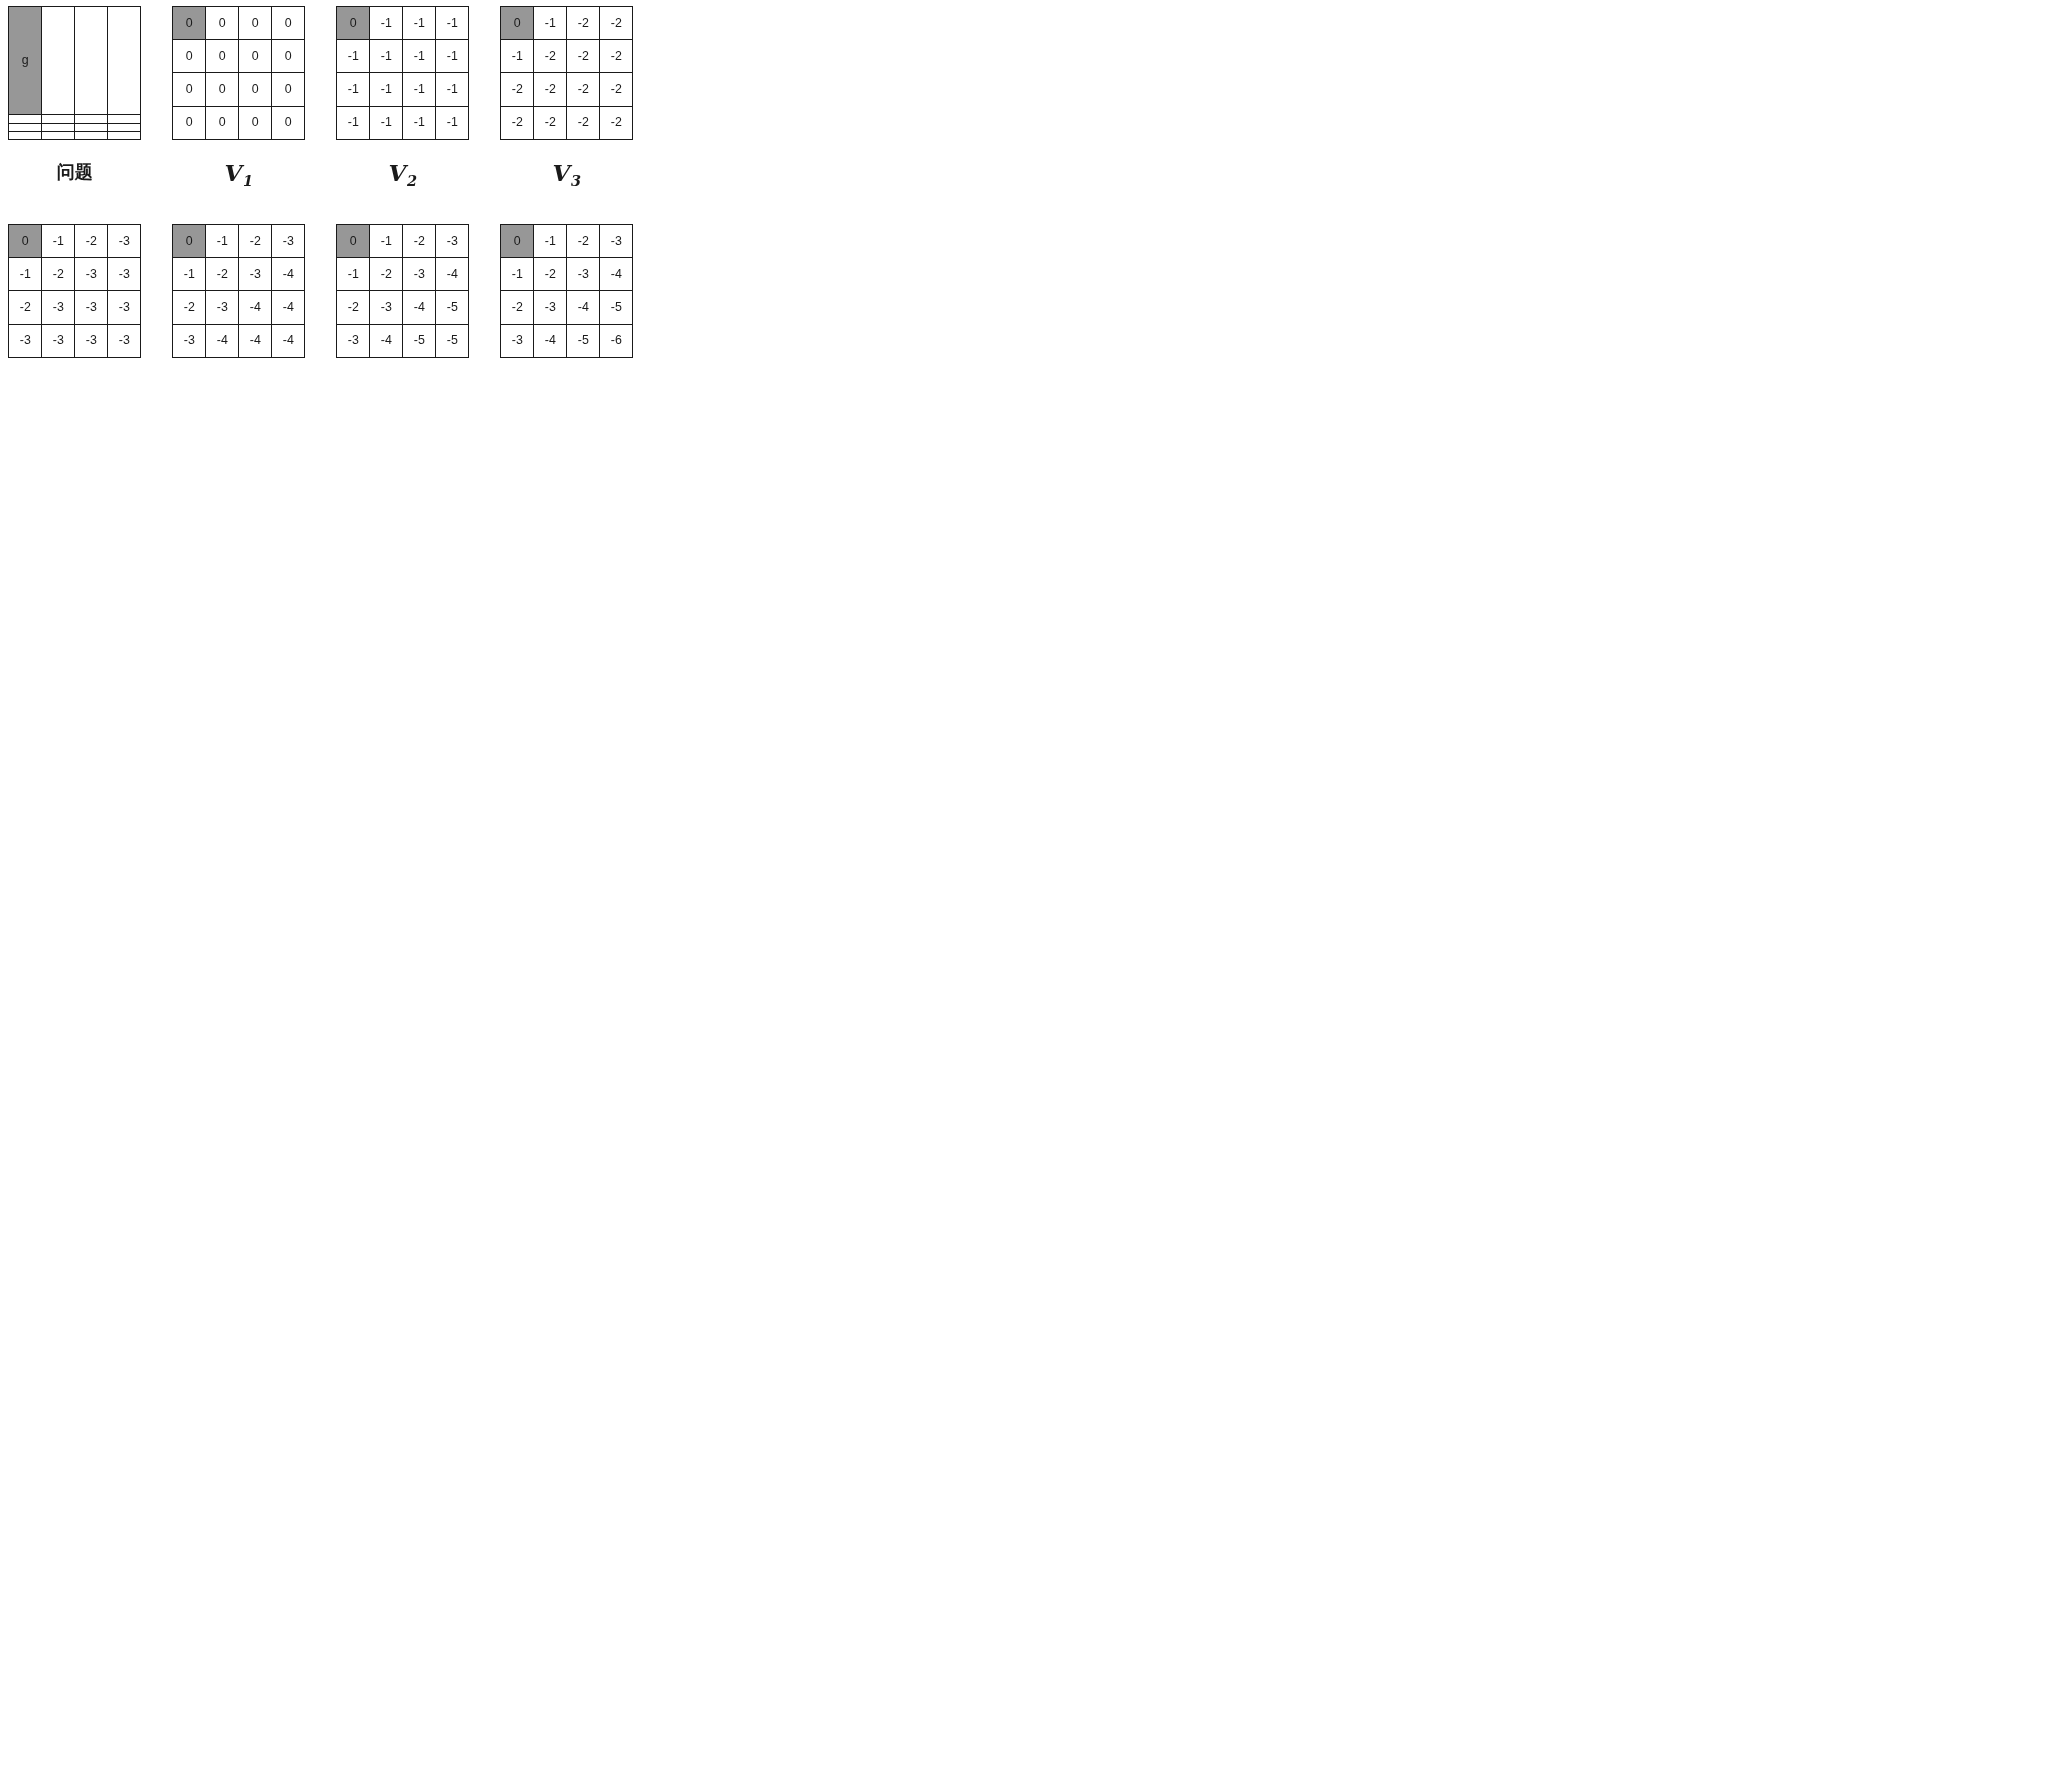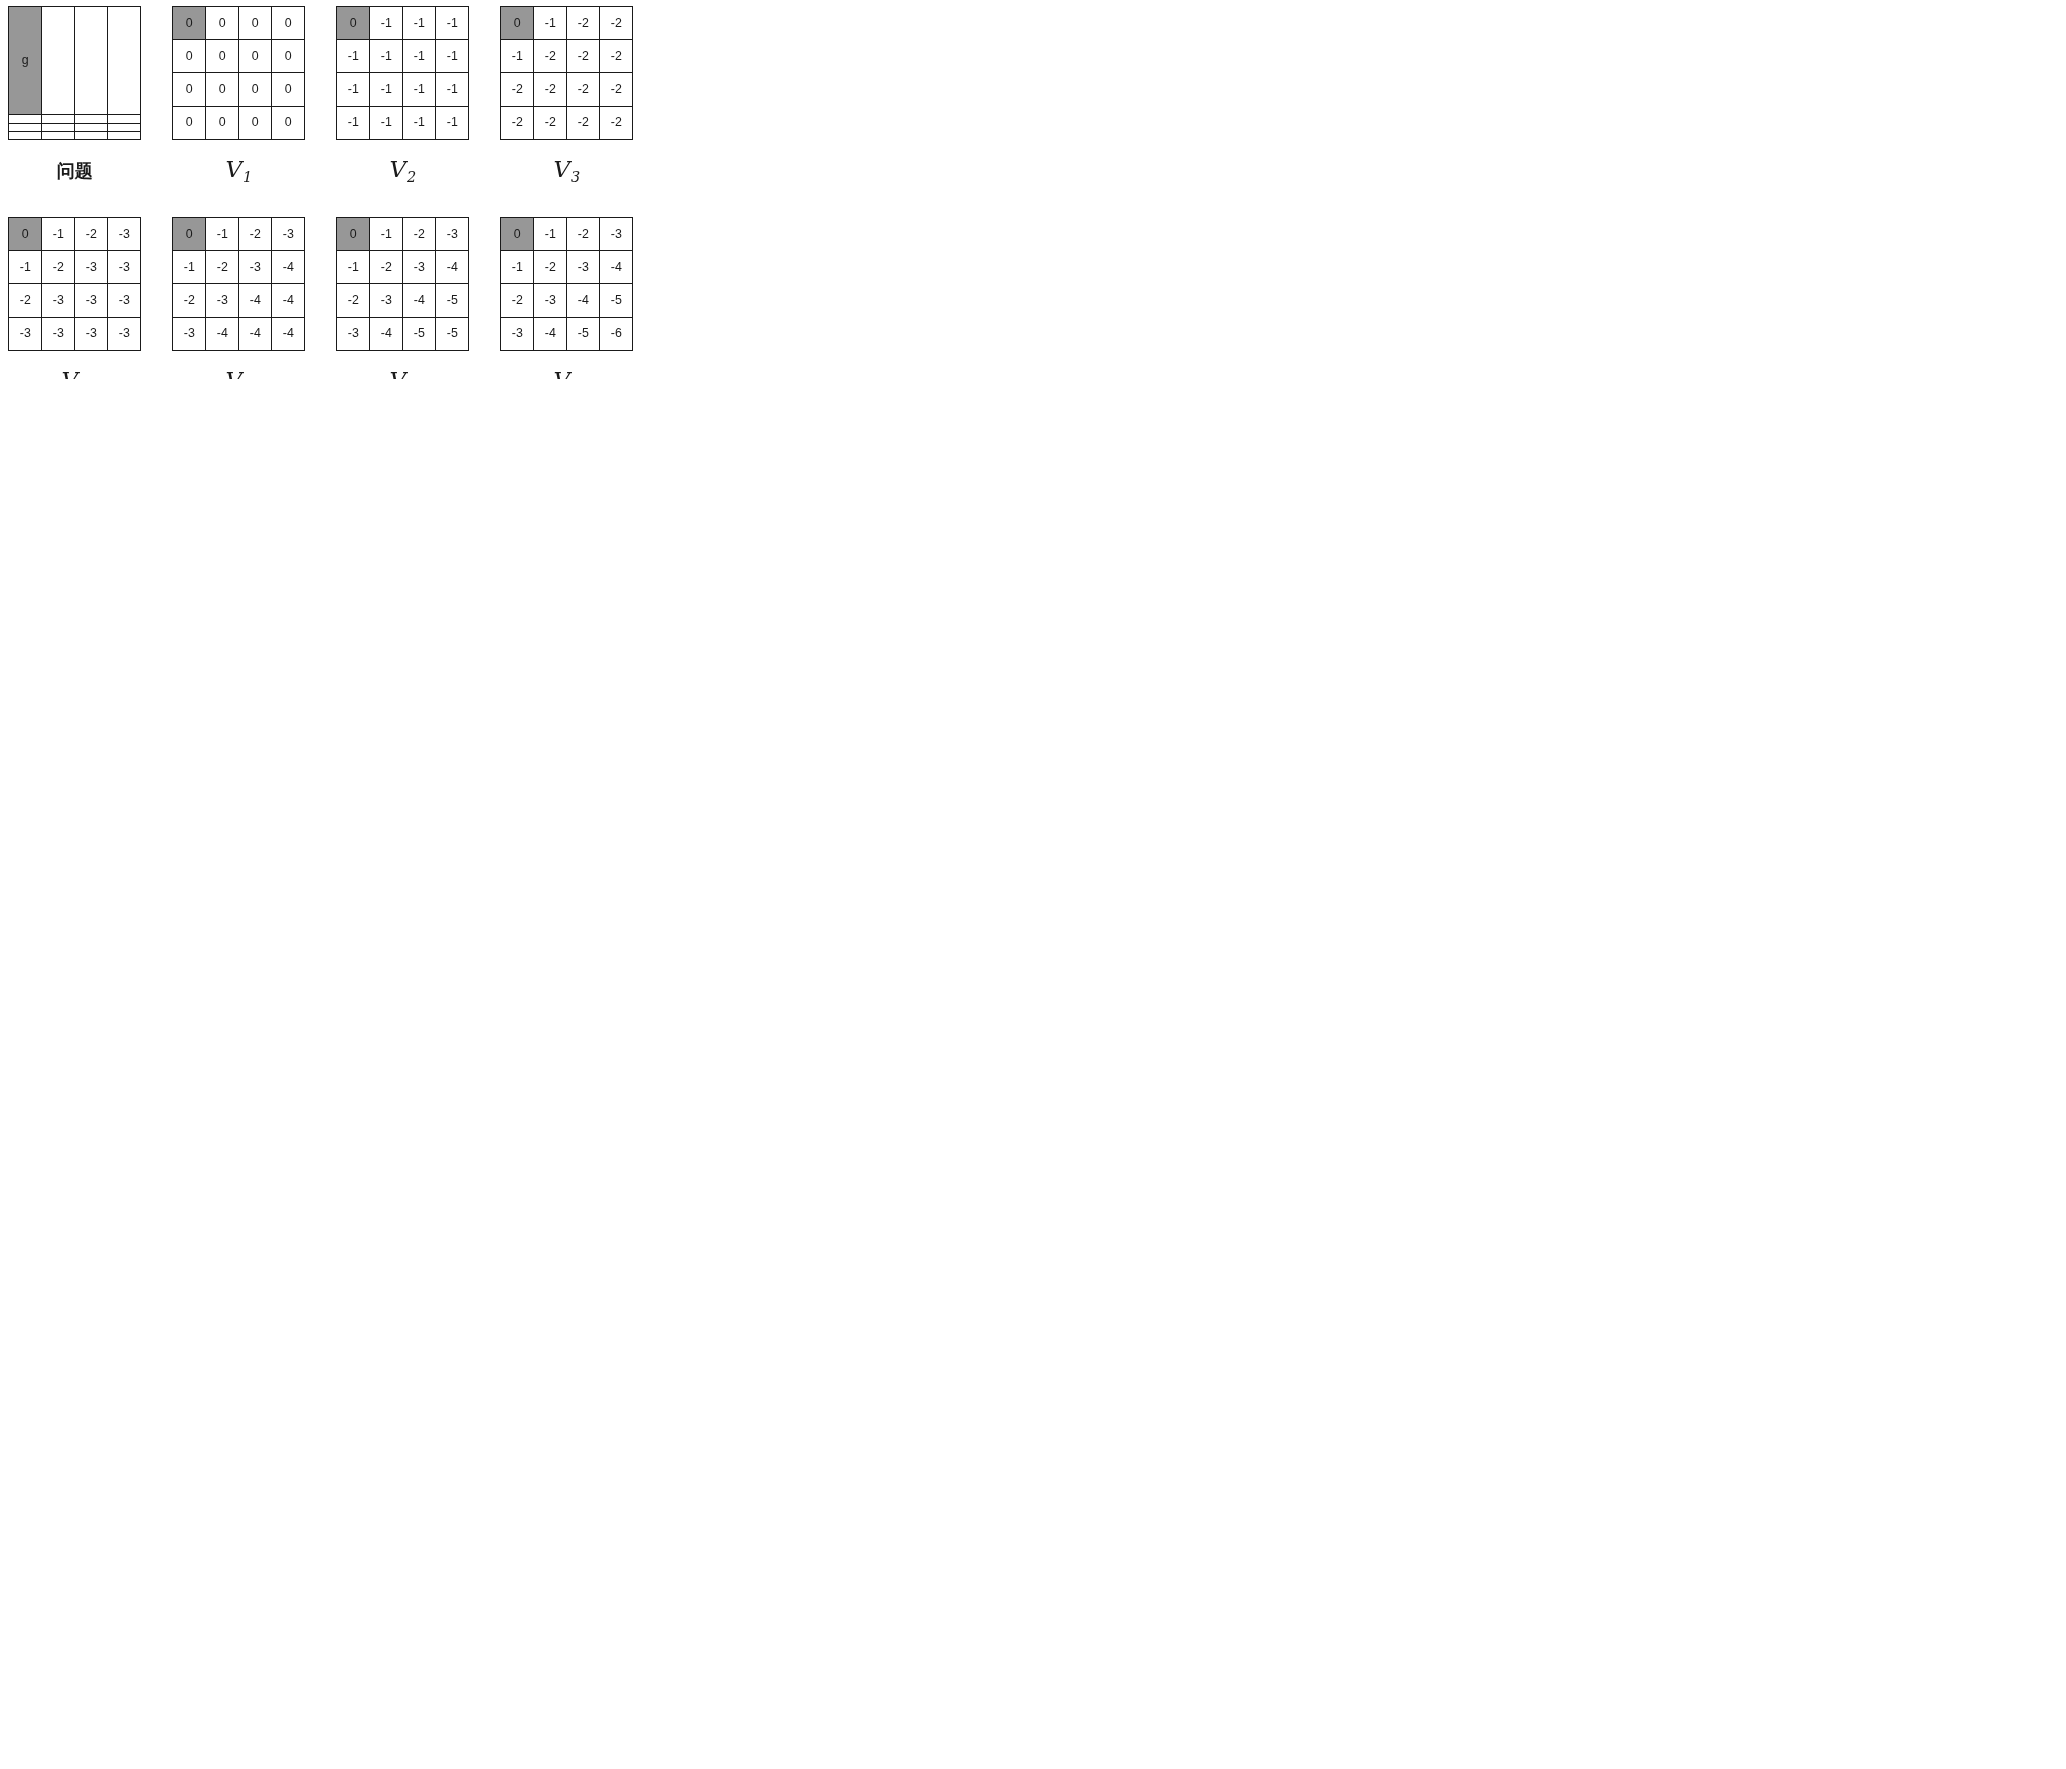--- a/index.html
+++ b/index.html
@@ -45,36 +45,36 @@
     text-align: center;
     vertical-align: middle;
     font-size: 12.4px;
     line-height: 1;
     color: var(--ink, #1a1a1a);
   }
   table.grid td.goal {
     background: var(--goal, #979797);
   }
   .caption {
-    margin-top: 10px;
+    margin-top: 17px;
     height: 31px;
     display: flex;
-    align-items: flex-end;
+    align-items: center;
     justify-content: center;
     width: 100%;
   }
   .caption-cjk {
     font-family: "DejaVu Serif", "Liberation Serif", serif;
     font-weight: 700;
     font-size: 18px;
     line-height: 1.1;
   }
   .caption-math {
     font-family: "DejaVu Serif", "Liberation Serif", serif;
-    font-weight: 400;
+    font-weight: 700;
     font-style: italic;
     font-size: 23px;
     line-height: 1;
   }
   .caption-math .sub {
     font-size: 14.5px;
     display: inline-block;
     transform: translateY(0.34em);
     margin-left: 0.8px;
   }

